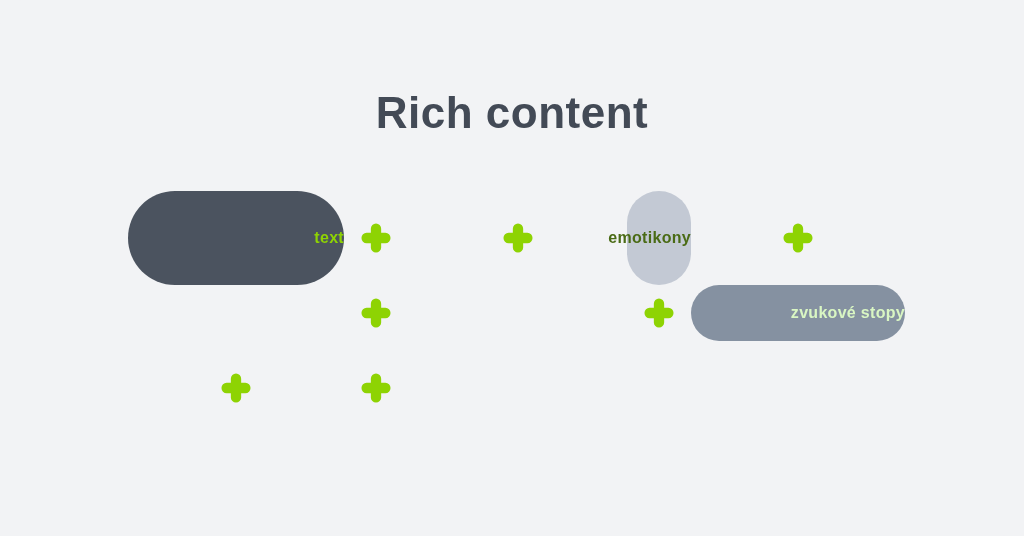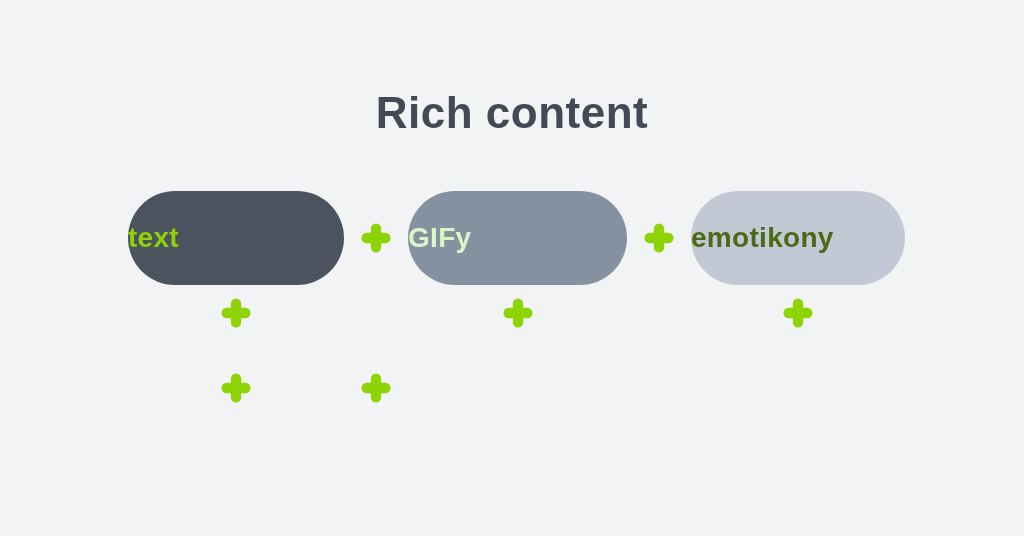--- a/index.html
+++ b/index.html
@@ -49,22 +49,22 @@
     display: flex;
     align-items: center;
     justify-content: center;
   }
   .pill {
     border-radius: 48px;
     width: 100%;
     height: 100%;
     display: flex;
     align-items: center;
-    justify-content: flex-start;
-    font-size: 28px;
+    justify-content: flex-end;
+    font-size: 16px;
     font-weight: 700;
     letter-spacing: 0.3px;
   }
   .pill--dark   { background: var(--dark-pill); }
   .pill--medium { background: var(--medium-pill); }
   .pill--light  { background: var(--light-pill); }
   .text--bright { color: var(--bright-green); }
   .text--pale   { color: var(--pale-green); }
   .text--olive  { color: var(--dark-green); }
   .plus {
@@ -85,23 +85,20 @@
 
     <div class="cell pill pill--dark text--bright">
       <span>text</span>
     </div>
     <div class="cell">
       <span class="plus">
         <svg viewBox="0 0 32 32" width="30" height="30" aria-hidden="true">
           <path d="M16 6 V26 M6 16 H26" fill="none" stroke="currentColor" stroke-width="11" stroke-linecap="round"></path>
         </svg>
       </span>
-    </div>
-    <div class="cell pill pill--medium text--pale">
-      <span>GIFy</span>
     </div>
     <div class="cell">
       <span class="plus">
         <svg viewBox="0 0 32 32" width="30" height="30" aria-hidden="true">
           <path d="M16 6 V26 M6 16 H26" fill="none" stroke="currentColor" stroke-width="11" stroke-linecap="round"></path>
         </svg>
       </span>
     </div>
     <div class="cell pill pill--light text--olive">
       <span>emotikony</span>
@@ -124,20 +121,23 @@
     </div>
     <div class="cell"></div>
     <div class="cell">
       <span class="plus">
         <svg viewBox="0 0 32 32" width="30" height="30" aria-hidden="true">
           <path d="M16 6 V26 M6 16 H26" fill="none" stroke="currentColor" stroke-width="11" stroke-linecap="round"></path>
         </svg>
       </span>
     </div>
 
+    <div class="cell pill pill--medium text--pale">
+      <span>zvukové stopy</span>
+    </div>
     <div class="cell">
       <span class="plus">
         <svg viewBox="0 0 32 32" width="30" height="30" aria-hidden="true">
           <path d="M16 6 V26 M6 16 H26" fill="none" stroke="currentColor" stroke-width="11" stroke-linecap="round"></path>
         </svg>
       </span>
     </div>
     <div class="cell">
       <span class="plus">
         <svg viewBox="0 0 32 32" width="30" height="30" aria-hidden="true">

